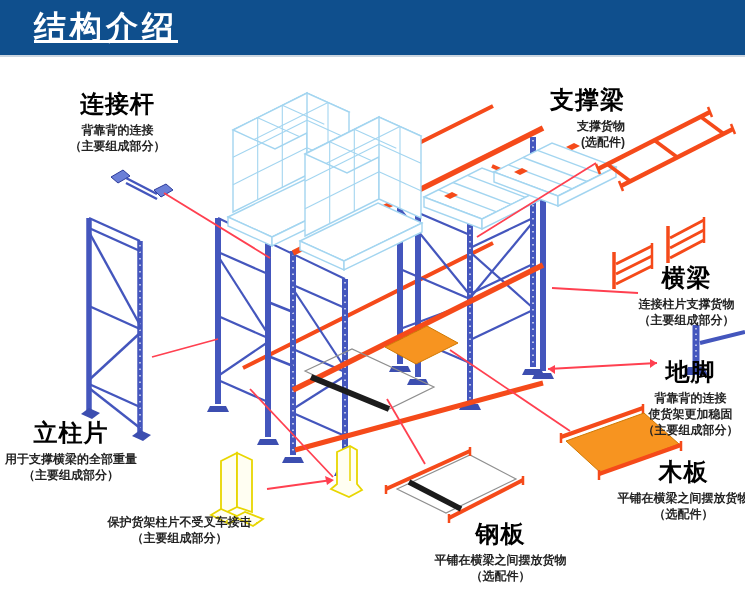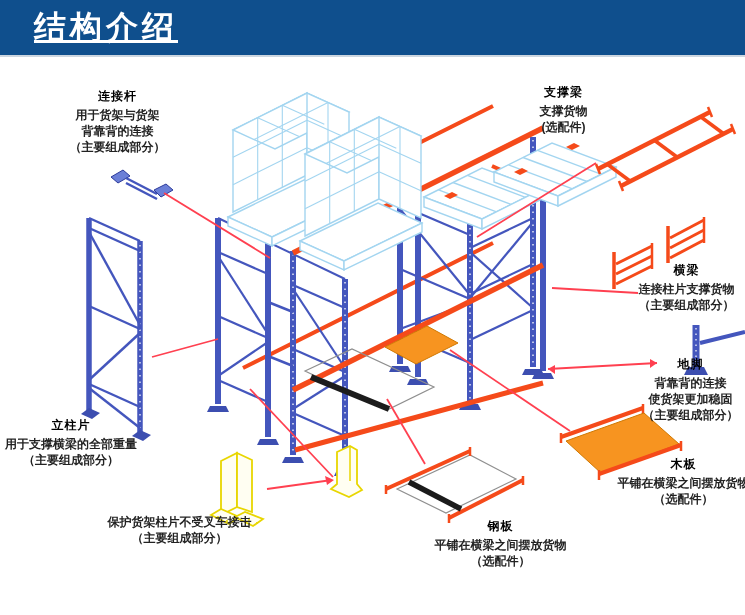--- a/index.html
+++ b/index.html
@@ -4,21 +4,21 @@
 <style>
   html,body{margin:0;padding:0;background:#fff;}
   #stage{position:relative;width:745px;height:615px;background:#ffffff;overflow:hidden;
          font-family:"Liberation Sans","DejaVu Sans",sans-serif;}
   #banner{position:absolute;left:0;top:0;width:745px;height:57px;background:#0f4f8d;
           border-bottom:2px solid #ccd6e0;box-sizing:border-box;}
   #banner h1{margin:0;padding:0 0 0 34px;line-height:55px;font-size:32px;color:#ffffff;
              font-weight:bold;letter-spacing:4px;text-decoration:underline;}
   svg{position:absolute;left:0;top:0;}
   .label{position:absolute;text-align:center;color:#111;}
-  .label h3{margin:0 0 2px 0;font-size:12px;font-weight:bold;letter-spacing:1px;color:#000;}
+  .label h3{margin:0 0 2px 0;font-size:24px;font-weight:bold;letter-spacing:1px;color:#000;}
   .label p{margin:0;font-size:12px;line-height:16px;font-weight:bold;color:#222;}
 </style>
 </head>
 <body>
 
 <div id="stage">
 
   <header id="banner">
     <h1>结构介绍</h1>
   </header>
@@ -278,26 +278,25 @@
       <g fill="#ff4050" stroke="none">
         <path d="M657,363 L650,359 L650,368 Z"></path>
         <path d="M548,369 L555,365 L555,374 Z"></path>
         <path d="M334,480 L325,476 L327,485 Z"></path>
       </g>
     </g>
   </svg>
 
   <div class="label" style="left:40px;top:88px;width:155px;">
     <h3>连接杆</h3>
-    <p>用于货架与货架</p>
     <p>背靠背的连接</p>
     <p>（主要组成部分）</p>
   </div>
 
-  <div class="label" style="left:516px;top:84px;width:95px;">
+  <div class="label" style="left:530px;top:84px;width:95px;text-align:right;">
     <h3>支撑梁</h3>
     <p>支撑货物</p>
     <p>(选配件)</p>
   </div>
 
   <div class="label" style="left:628px;top:262px;width:117px;">
     <h3>横梁</h3>
     <p>连接柱片支撑货物</p>
     <p>（主要组成部分）</p>
   </div>

